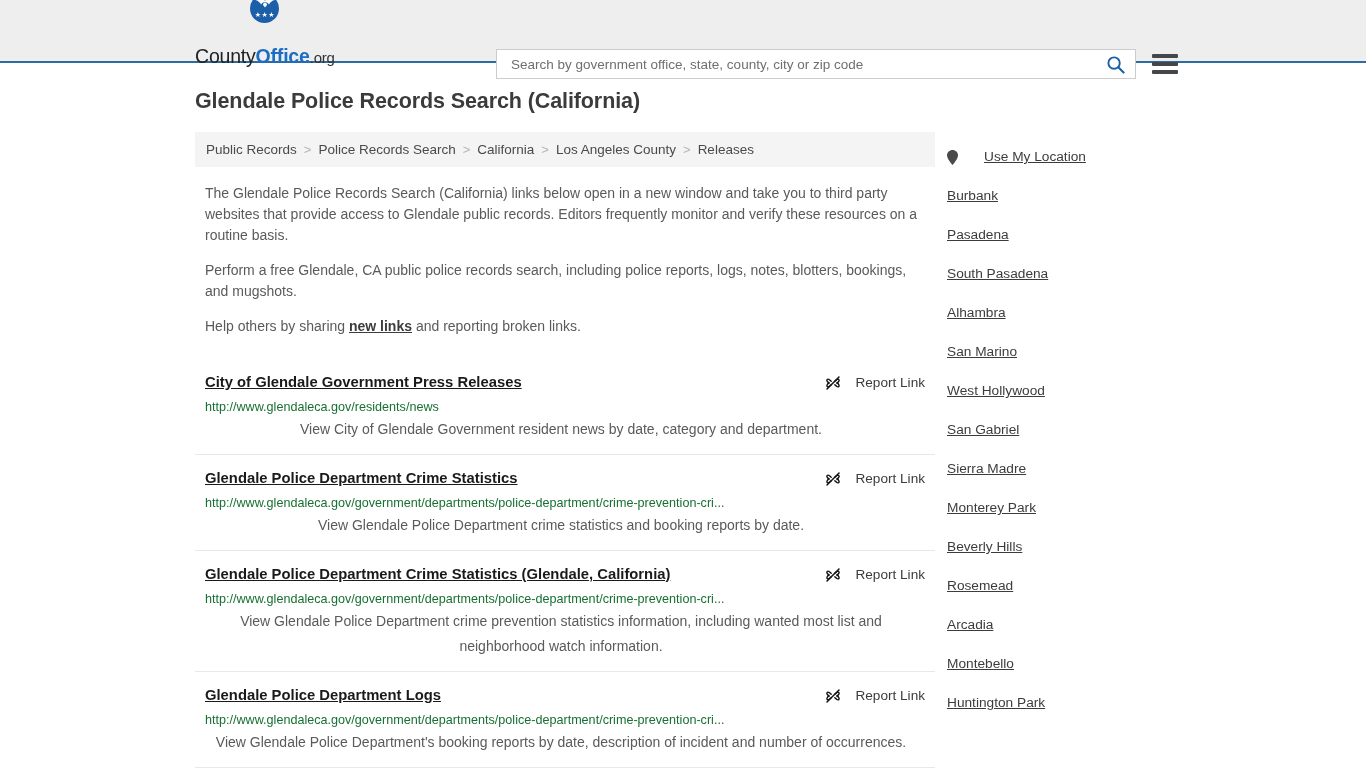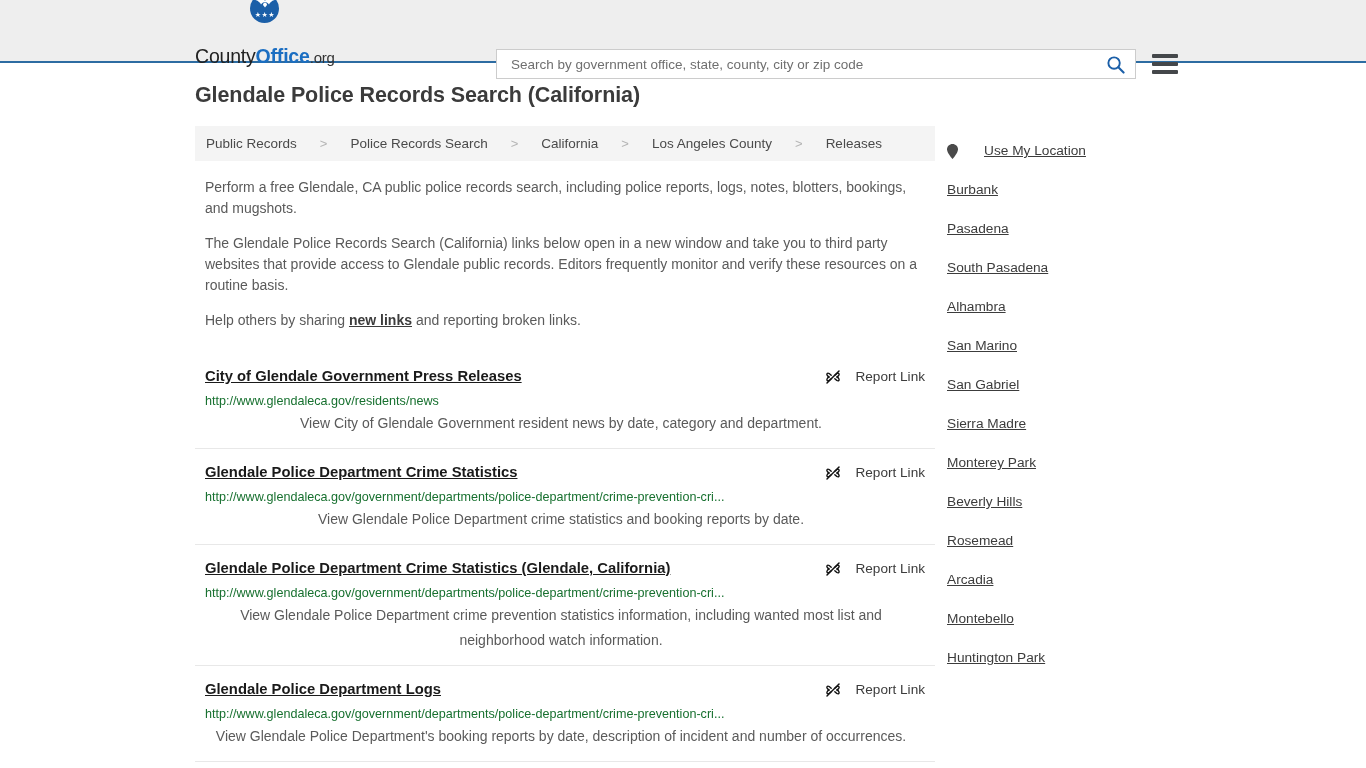--- a/index.html
+++ b/index.html
@@ -123,42 +123,42 @@
 
   
   .page {
     padding-left: 195px;
     padding-right: 0;
   }
   .page-title {
     font-size: 21.5px;
     font-weight: bold;
     color: #3b3b3b;
-    margin: 20px 0 0 0;
+    margin: 26px 0 0 0;
     letter-spacing: -0.1px;
   }
   .columns {
     display: flex;
     align-items: flex-start;
     margin-top: 18px;
     gap: 0;
   }
   .main-col { width: 740px; flex: 0 0 740px; }
   .side-col { width: 240px; flex: 0 0 240px; margin-left: 0; }
 
   
   .breadcrumb {
     background: #f4f4f4;
     padding: 10px 11px;
     font-size: 13.5px;
     color: #4a4a4a;
     display: flex;
     flex-wrap: wrap;
     align-items: flex-end;
-    gap: 16px;
+    gap: 0;
   }
   .breadcrumb a {
     color: #4a4a4a;
     text-decoration: none;
   }
   .breadcrumb .sep {
     color: #b4b4b4;
     margin: 0 7px;
     font-size: 13px;
   }
@@ -305,22 +305,22 @@
         <a>Police Records Search</a>
         <span class="sep">&gt;</span>
         <a>California</a>
         <span class="sep">&gt;</span>
         <a>Los Angeles County</a>
         <span class="sep">&gt;</span>
         <a>Releases</a>
       </div>
 
       <div class="intro">
+        <p>The Glendale Police Records Search (California) links below open in a new window and take you to third party websites that provide access to Glendale public records. Editors frequently monitor and verify these resources on a routine basis.</p>
         <p>Perform a free Glendale, CA public police records search, including police reports, logs, notes, blotters, bookings, and mugshots.</p>
-        <p>The Glendale Police Records Search (California) links below open in a new window and take you to third party websites that provide access to Glendale public records. Editors frequently monitor and verify these resources on a routine basis.</p>
         <p><span>Help others by sharing </span><a class="inline">new links</a><span> and reporting broken links.</span></p>
       </div>
 
       <div class="results">
 
         <div class="result">
           <div class="result-head">
             <a class="result-title">City of Glendale Government Press Releases</a>
             <div class="report-link">
               <svg class="broken-link-icon" viewBox="0 0 16 16">
@@ -414,20 +414,21 @@
             <path d="M5.5 0 C2.5 0 0 2.4 0 5.3 C0 9.2 5.5 15 5.5 15 C5.5 15 11 9.2 11 5.3 C11 2.4 8.5 0 5.5 0 Z" fill="#4a4a4a"></path>
           </svg>
           <a>Use My Location</a>
         </div>
 
         <div class="side-item"><a>Burbank</a></div>
         <div class="side-item"><a>Pasadena</a></div>
         <div class="side-item"><a>South Pasadena</a></div>
         <div class="side-item"><a>Alhambra</a></div>
         <div class="side-item"><a>San Marino</a></div>
+        <div class="side-item"><a>West Hollywood</a></div>
         <div class="side-item"><a>San Gabriel</a></div>
         <div class="side-item"><a>Sierra Madre</a></div>
         <div class="side-item"><a>Monterey Park</a></div>
         <div class="side-item"><a>Beverly Hills</a></div>
         <div class="side-item"><a>Rosemead</a></div>
         <div class="side-item"><a>Arcadia</a></div>
         <div class="side-item"><a>Montebello</a></div>
         <div class="side-item"><a>Huntington Park</a></div>
 
       </div>

